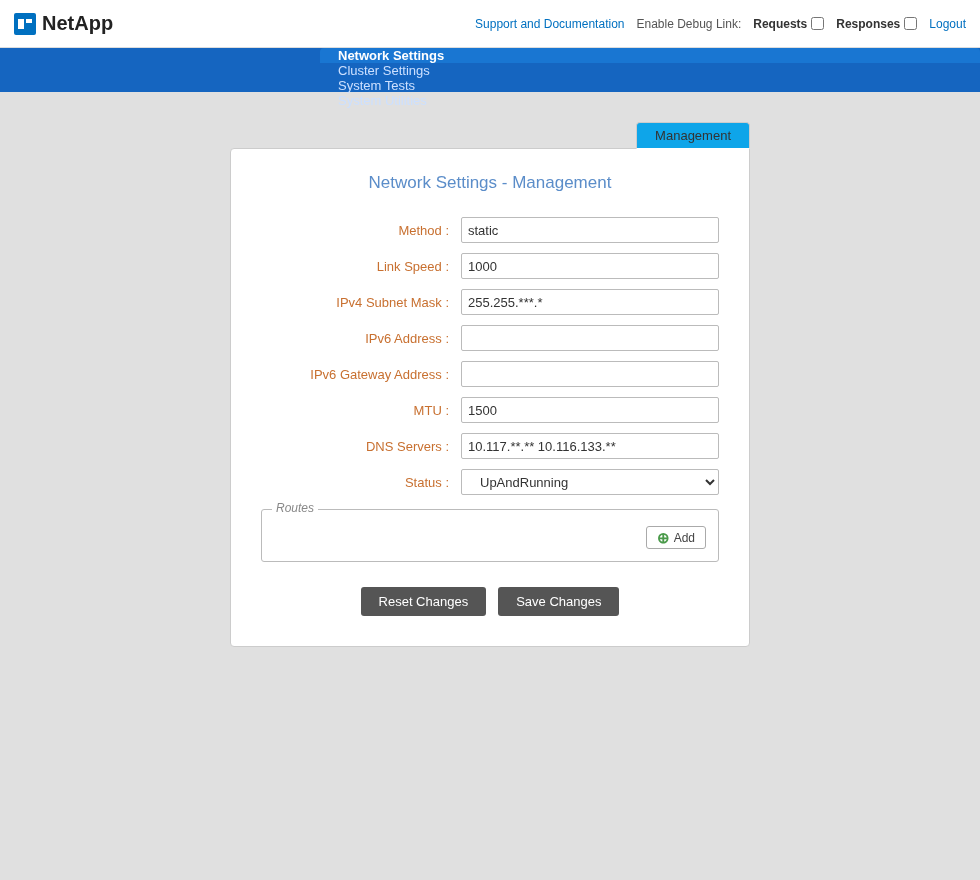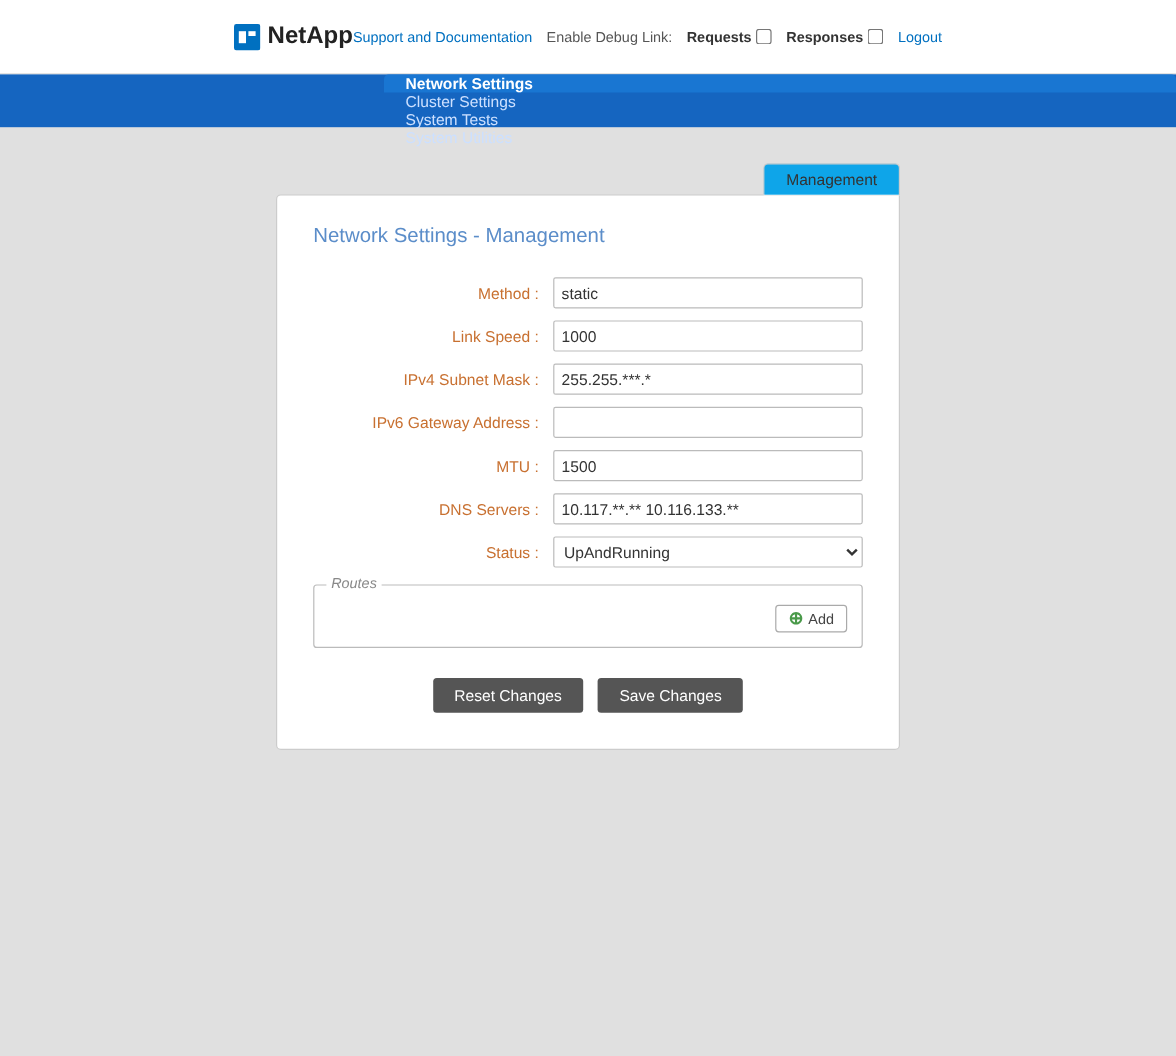--- a/index.html
+++ b/index.html
@@ -10,23 +10,23 @@
       min-height: 880px;
       width: 980px;
     }
 
     
     .top-bar {
       background: #fff;
       border-bottom: 1px solid #ddd;
       display: flex;
       align-items: center;
-      justify-content: center;
+      justify-content: space-between;
       padding: 8px 14px;
-      height: 62px;
+      height: 48px;
     }
     .logo {
       display: flex;
       align-items: center;
       gap: 6px;
     }
     .logo-icon {
       width: 22px;
       height: 22px;
     }
@@ -131,20 +131,21 @@
       border: 1px solid #ccc;
       border-radius: 4px 0 4px 4px;
       padding: 24px 30px 30px 30px;
     }
 
     .card-title {
       color: #5b8dc9;
       font-size: 17px;
       font-weight: normal;
       margin-bottom: 24px;
+      text-align: center;
     }
 
     
     .form-row {
       display: flex;
       align-items: center;
       margin-bottom: 10px;
     }
     .form-label {
       width: 200px;
@@ -161,21 +162,21 @@
       padding: 2px 6px;
       font-size: 13px;
       color: #333;
       outline: none;
       border-radius: 2px;
     }
     .form-select {
       flex: 1;
       height: 26px;
       border: 1px solid #bbb;
-      padding: 2px 4px;
+      padding: 2px 14px;
       font-size: 13px;
       color: #333;
       background: #fff;
       border-radius: 2px;
     }
 
     
     .routes-section {
       border: 1px solid #bbb;
       border-radius: 3px;
@@ -293,20 +294,24 @@
         <input class="form-input" type="text" value="1000" style="">
       </div>
 
 
       <div class="form-row">
         <div class="form-label">IPv4 Subnet Mask :</div>
         <input class="form-input" type="text" value="255.255.***.*" style="">
       </div>
 
 
+      <div class="form-row">
+        <div class="form-label">IPv6 Address :</div>
+        <input class="form-input" type="text" value="" style="">
+      </div>
 
       <div class="form-row">
         <div class="form-label">IPv6 Gateway Address :</div>
         <input class="form-input" type="text" value="" style="">
       </div>
 
       <div class="form-row">
         <div class="form-label">MTU :</div>
         <input class="form-input" type="text" value="1500" style="">
       </div>

